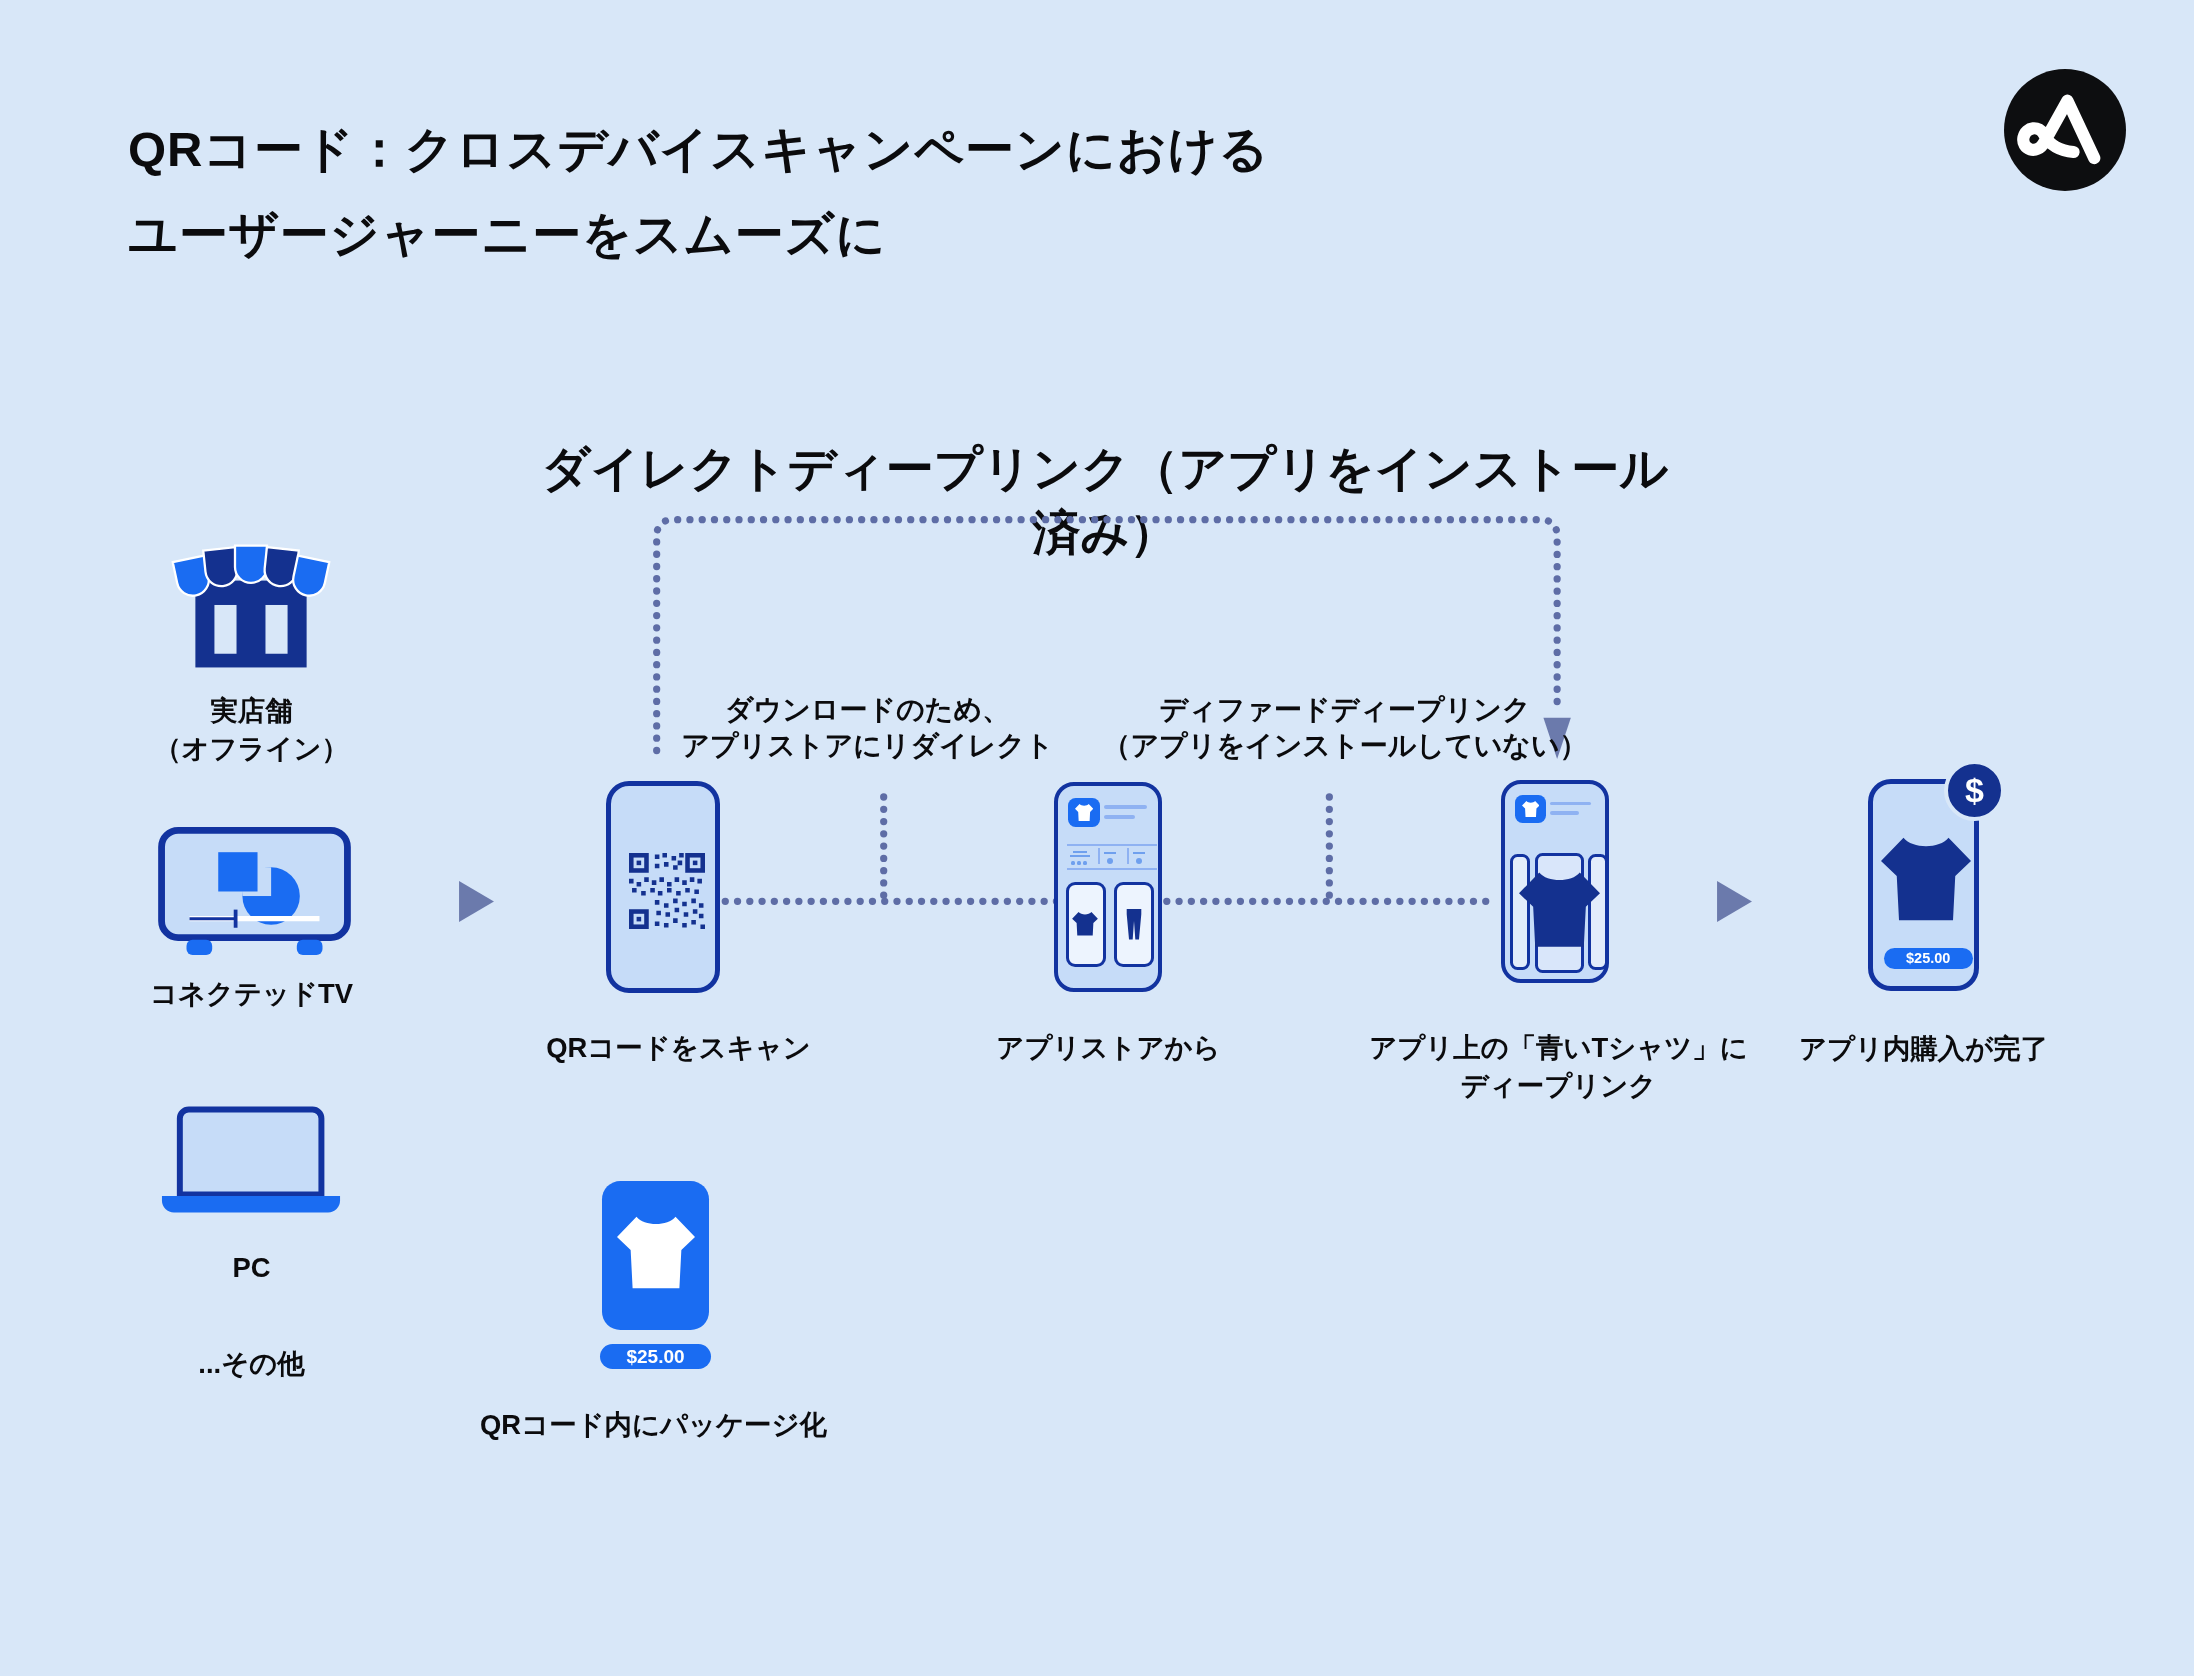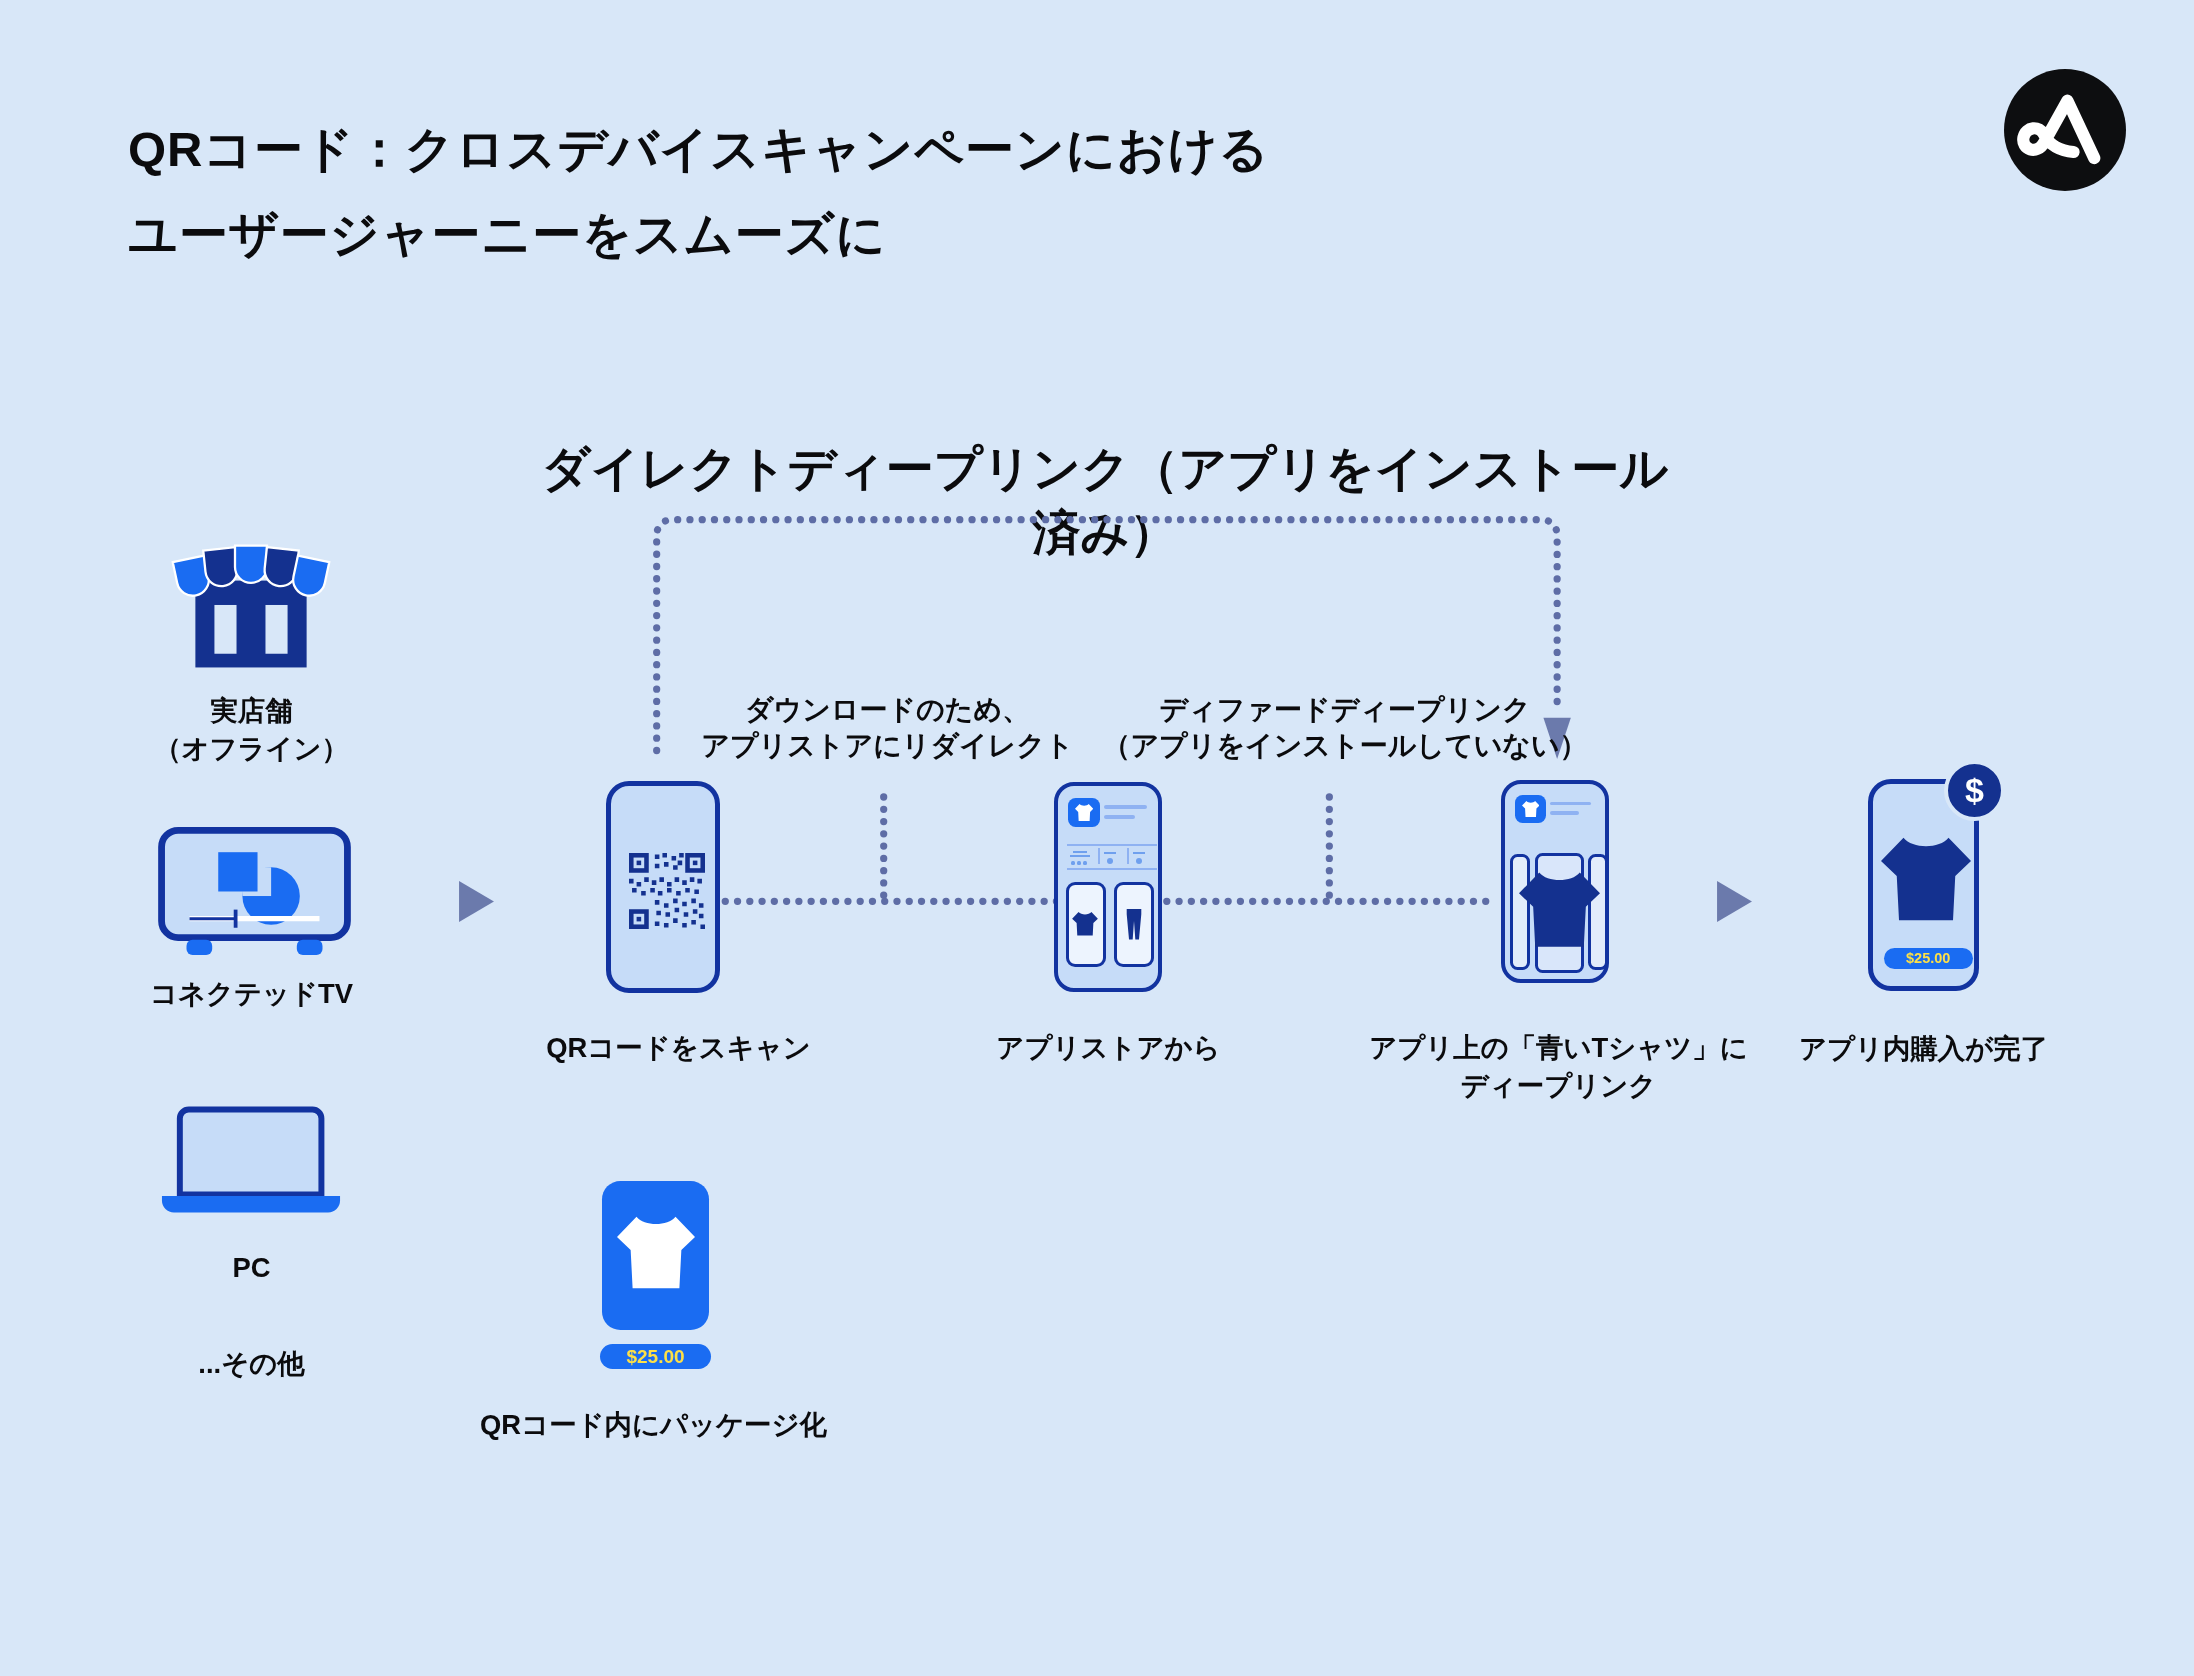--- a/index.html
+++ b/index.html
@@ -25,21 +25,21 @@
 
   .phone{box-sizing:border-box;background:var(--fill);border:5.3px solid var(--border);border-radius:23px;}
   .phone .inner{position:absolute;}
 
   .appicon{background:var(--bright);border-radius:7.6px;display:flex;align-items:center;justify-content:center;}
   .ph-line{background:var(--linelight);border-radius:2.3px;height:3.8px;}
 
   .shotcard{box-sizing:border-box;background:var(--card);border:3.8px solid var(--border);border-radius:9.1px;}
   .slidecard{box-sizing:border-box;border:3px solid var(--border);border-radius:7.6px;}
 
-  .pill{background:var(--bright);color:#fde047;font-weight:700;text-align:center;border-radius:13px;}
+  .pill{background:var(--bright);color:#ffffff;font-weight:700;text-align:center;border-radius:13px;}
   .badge{box-sizing:border-box;background:var(--navy);border:4.6px solid var(--bg);border-radius:50%;
          color:#fff;font-weight:800;display:flex;align-items:center;justify-content:center;}
 
   .context-card{background:var(--bright);border-radius:18.3px;}
 </style>
 </head>
 <body>
 
 <svg width="0" height="0" style="position:absolute" aria-hidden="true">
   <defs>
@@ -143,21 +143,21 @@
                  M34 62h6v6h-6zM46 66h6v6h-6zM58 60h6v6h-6zM70 64h6v6h-6zM82 60h6v6h-6zM92 66h6v6h-6z
                  M36 76h6v6h-6zM48 78h6v6h-6zM60 72h6v6h-6zM72 78h6v6h-6zM84 74h6v6h-6z
                  M34 90h6v6h-6zM46 92h6v6h-6zM58 86h6v6h-6zM70 92h6v6h-6zM82 88h6v6h-6zM92 80h6v6h-6zM94 94h6v6h-6z"></path>
       </svg>
     </div>
   </div>
   <div class="abs caption" style="left:404px;top:1029px;width:549px;">
     <div>QRコードをスキャン</div>
   </div>
 
-  <div class="abs annotation" style="left:659px;top:692px;width:457px;">
+  <div class="abs annotation" style="left:639px;top:692px;width:457px;">
     <div>ダウンロードのため、</div>
     <div>アプリストアにリダイレクト</div>
   </div>
   <div class="abs annotation" style="left:1086px;top:692px;width:518px;">
     <div>ディファードディープリンク</div>
     <div>（アプリをインストールしていない）</div>
   </div>
 
   <div class="abs phone" style="left:1054px;top:782px;width:108px;height:210px;border-width:4.6px;border-radius:20px;">
     <div class="inner appicon" style="left:10px;top:12.2px;width:32px;height:29px;">

